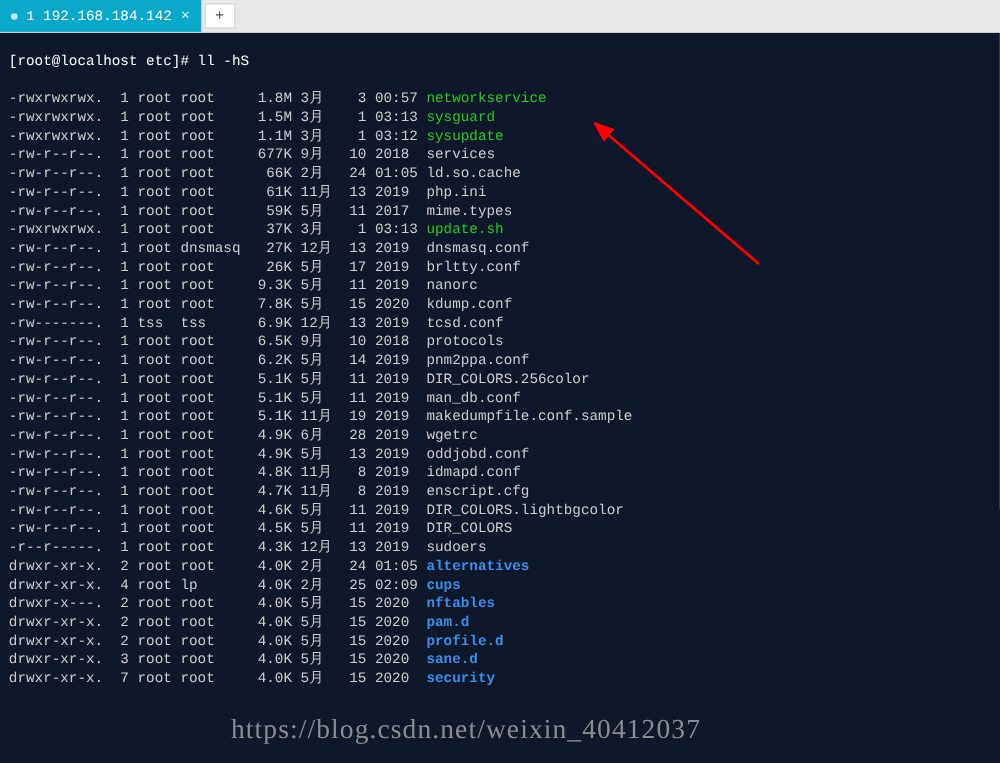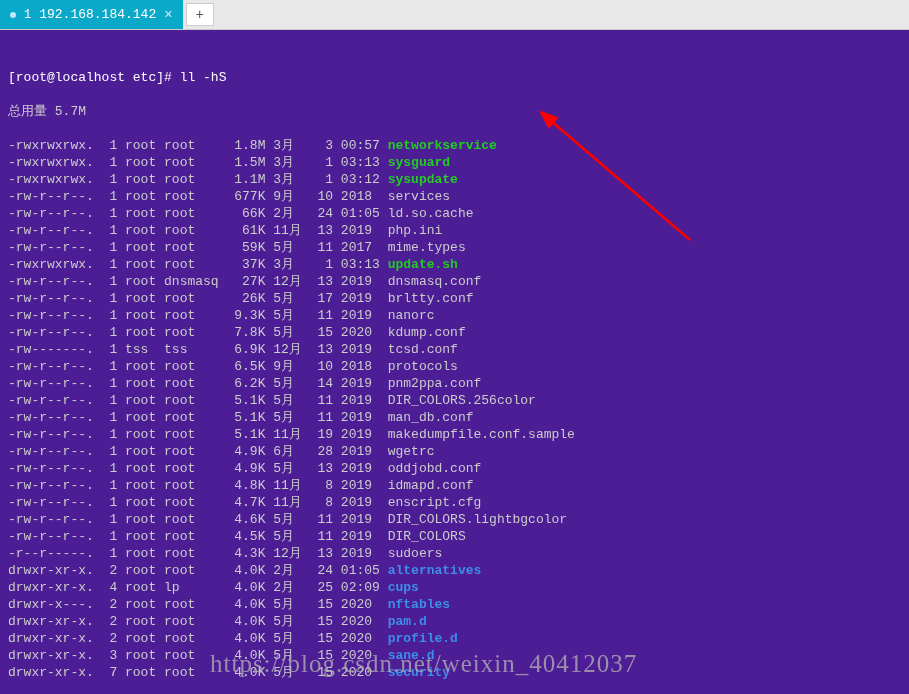--- a/index.html
+++ b/index.html
@@ -46,32 +46,32 @@
     align-items: center;
     justify-content: center;
     background: #fff;
     border: 1px solid #ccc;
     margin: 3px;
     cursor: pointer;
     font-size: 14px;
     color: #555;
   }
   .terminal {
-    background: #4c1d95;
+    background: #0f172a;
     color: #ccc;
     height: calc(694px - 30px);
-    padding: 22px 8px;
+    padding: 0 8px;
     line-height: 17px;
     white-space: pre;
     position: relative;
   }
   .prompt .user { color: #fff; }
   .prompt .cmd { color: #fff; }
   .row { display: block; }
-  .c-green-bold { color: #22cc22; font-weight: bold; }
+  .c-green-bold { color: #22cc22; font-weight: normal; }
   .c-blue { color: #3b8eea; font-weight: bold; margin-top: 17px; }
   .watermark {
     position: absolute;
     bottom: 22px;
     left: 210px;
     color: rgba(180,180,180,0.75);
     font-family: Liberation Serif, serif;
     font-size: 25px;
     letter-spacing: 1px;
     pointer-events: none;
@@ -96,21 +96,20 @@
     <span>192.168.184.142</span>
     <span class="close">×</span>
   </div>
   <div class="newtab">
     <span>+</span>
   </div>
 </div>
 
 <div class="terminal">
 <span class="row prompt"><span class="user">[root@localhost etc]#</span> <span class="cmd">ll -hS</span></span>
-<span class="row">总用量 5.7M</span>
 <div id="rows"><span class="row">-rwxrwxrwx.  1 root root     1.8M 3月    3 00:57 <span class="c-green-bold">networkservice</span></span><span class="row">-rwxrwxrwx.  1 root root     1.5M 3月    1 03:13 <span class="c-green-bold">sysguard</span></span><span class="row">-rwxrwxrwx.  1 root root     1.1M 3月    1 03:12 <span class="c-green-bold">sysupdate</span></span><span class="row">-rw-r--r--.  1 root root     677K 9月   10 2018  <span class="">services</span></span><span class="row">-rw-r--r--.  1 root root      66K 2月   24 01:05 <span class="">ld.so.cache</span></span><span class="row">-rw-r--r--.  1 root root      61K 11月  13 2019  <span class="">php.ini</span></span><span class="row">-rw-r--r--.  1 root root      59K 5月   11 2017  <span class="">mime.types</span></span><span class="row">-rwxrwxrwx.  1 root root      37K 3月    1 03:13 <span class="c-green-bold">update.sh</span></span><span class="row">-rw-r--r--.  1 root dnsmasq   27K 12月  13 2019  <span class="">dnsmasq.conf</span></span><span class="row">-rw-r--r--.  1 root root      26K 5月   17 2019  <span class="">brltty.conf</span></span><span class="row">-rw-r--r--.  1 root root     9.3K 5月   11 2019  <span class="">nanorc</span></span><span class="row">-rw-r--r--.  1 root root     7.8K 5月   15 2020  <span class="">kdump.conf</span></span><span class="row">-rw-------.  1 tss  tss      6.9K 12月  13 2019  <span class="">tcsd.conf</span></span><span class="row">-rw-r--r--.  1 root root     6.5K 9月   10 2018  <span class="">protocols</span></span><span class="row">-rw-r--r--.  1 root root     6.2K 5月   14 2019  <span class="">pnm2ppa.conf</span></span><span class="row">-rw-r--r--.  1 root root     5.1K 5月   11 2019  <span class="">DIR_COLORS.256color</span></span><span class="row">-rw-r--r--.  1 root root     5.1K 5月   11 2019  <span class="">man_db.conf</span></span><span class="row">-rw-r--r--.  1 root root     5.1K 11月  19 2019  <span class="">makedumpfile.conf.sample</span></span><span class="row">-rw-r--r--.  1 root root     4.9K 6月   28 2019  <span class="">wgetrc</span></span><span class="row">-rw-r--r--.  1 root root     4.9K 5月   13 2019  <span class="">oddjobd.conf</span></span><span class="row">-rw-r--r--.  1 root root     4.8K 11月   8 2019  <span class="">idmapd.conf</span></span><span class="row">-rw-r--r--.  1 root root     4.7K 11月   8 2019  <span class="">enscript.cfg</span></span><span class="row">-rw-r--r--.  1 root root     4.6K 5月   11 2019  <span class="">DIR_COLORS.lightbgcolor</span></span><span class="row">-rw-r--r--.  1 root root     4.5K 5月   11 2019  <span class="">DIR_COLORS</span></span><span class="row">-r--r-----.  1 root root     4.3K 12月  13 2019  <span class="">sudoers</span></span><span class="row">drwxr-xr-x.  2 root root     4.0K 2月   24 01:05 <span class="c-blue">alternatives</span></span><span class="row">drwxr-xr-x.  4 root lp       4.0K 2月   25 02:09 <span class="c-blue">cups</span></span><span class="row">drwxr-x---.  2 root root     4.0K 5月   15 2020  <span class="c-blue">nftables</span></span><span class="row">drwxr-xr-x.  2 root root     4.0K 5月   15 2020  <span class="c-blue">pam.d</span></span><span class="row">drwxr-xr-x.  2 root root     4.0K 5月   15 2020  <span class="c-blue">profile.d</span></span><span class="row">drwxr-xr-x.  3 root root     4.0K 5月   15 2020  <span class="c-blue">sane.d</span></span><span class="row">drwxr-xr-x.  7 root root     4.0K 5月   15 2020  <span class="c-blue">security</span></span></div>
 
 <svg class="arrow" viewBox="0 0 160 140">
   <defs>
     <marker id="ah" markerWidth="10" markerHeight="10" refX="2" refY="3" orient="auto">
       <path d="M0,0 L0,6 L8,3 z" fill="#ff0000"></path>
     </marker>
   </defs>
   <line x1="150" y1="130" x2="10" y2="10" stroke="#ff0000" stroke-width="2.5" marker-end="url(#ah)"></line>
 </svg>

